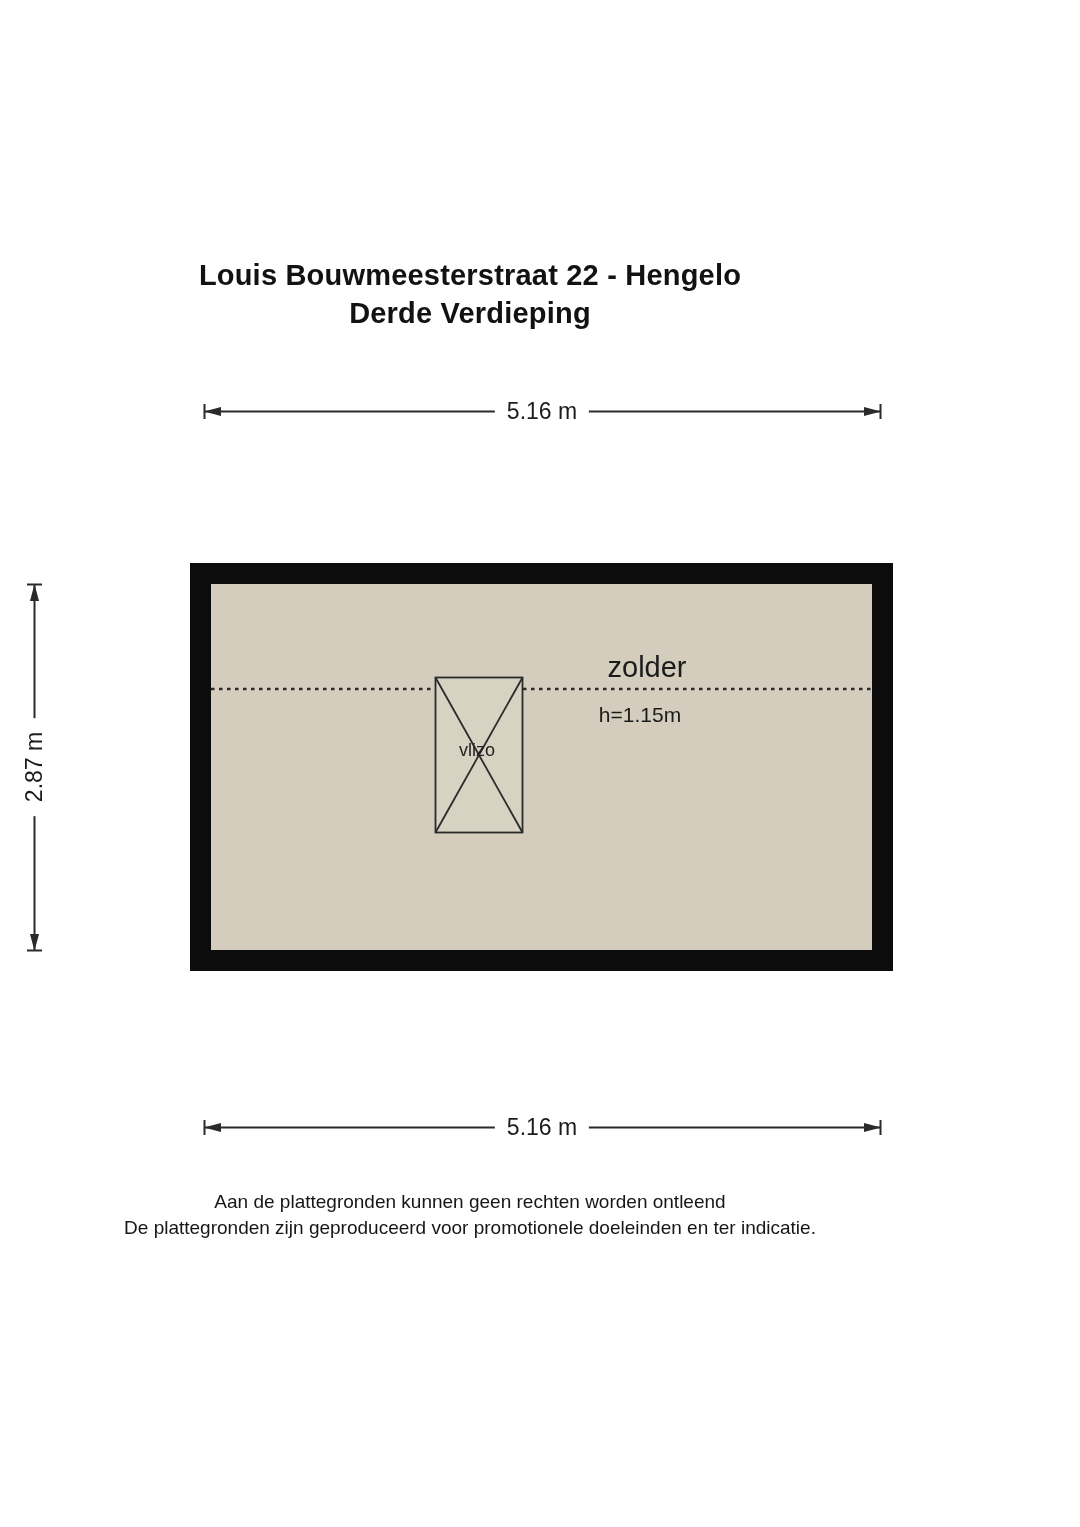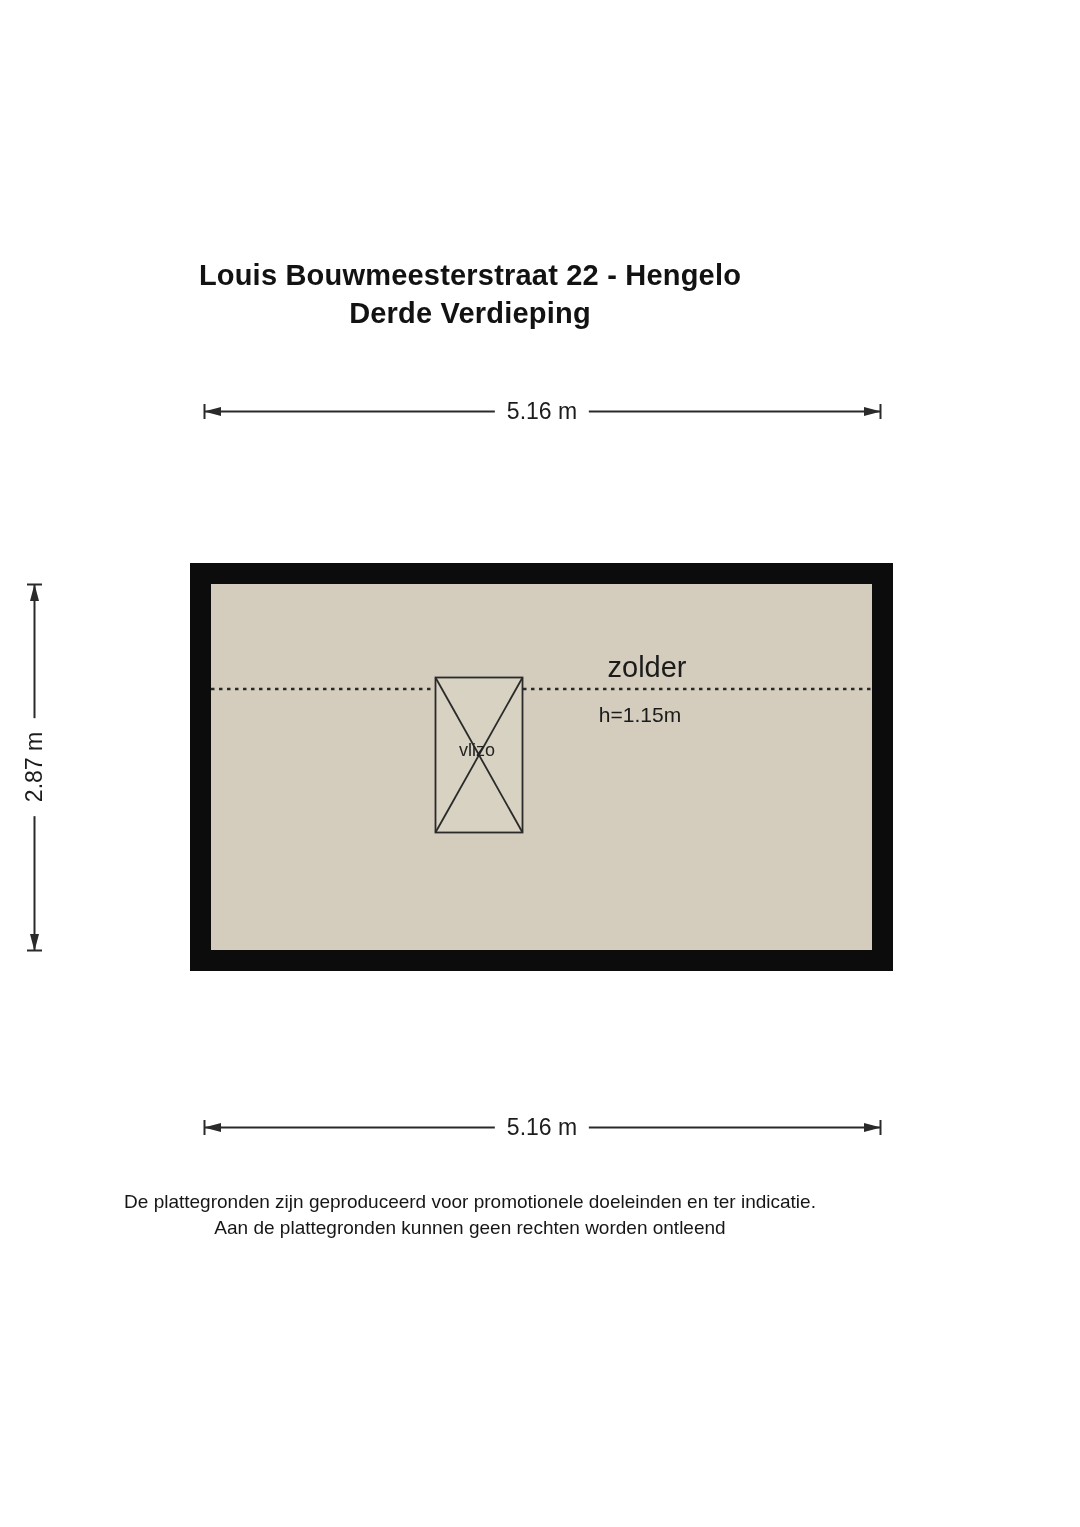--- a/index.html
+++ b/index.html
@@ -130,17 +130,17 @@
   <div class="abs dim-label" style="left:542px; top:411px;">5.16 m</div>
   <div class="abs dim-label" style="left:542px; top:1127px;">5.16 m</div>
   <div class="abs dim-label vertical" style="left:34px; top:767px;">2.87 m</div>
   <div class="abs dim-label vertical" style="left:1045px; top:766px;">2.87 m</div>
 
   <div class="abs room-name" style="left:611px; top:667px;margin-left:36px;">zolder</div>
   <div class="abs room-height" style="left:592px; top:715px;margin-left:48px;">h=1.15m</div>
   <div class="abs vlizo-label" style="left:477px; top:750px;">vlizo</div>
 
   <div class="abs footer-block">
+    <div>Aan de plattegronden kunnen geen rechten worden ontleend</div>
     <div>De plattegronden zijn geproduceerd voor promotionele doeleinden en ter indicatie.</div>
-    <div>Aan de plattegronden kunnen geen rechten worden ontleend</div>
   </div>
 
 </div>
 
 </body></html>

